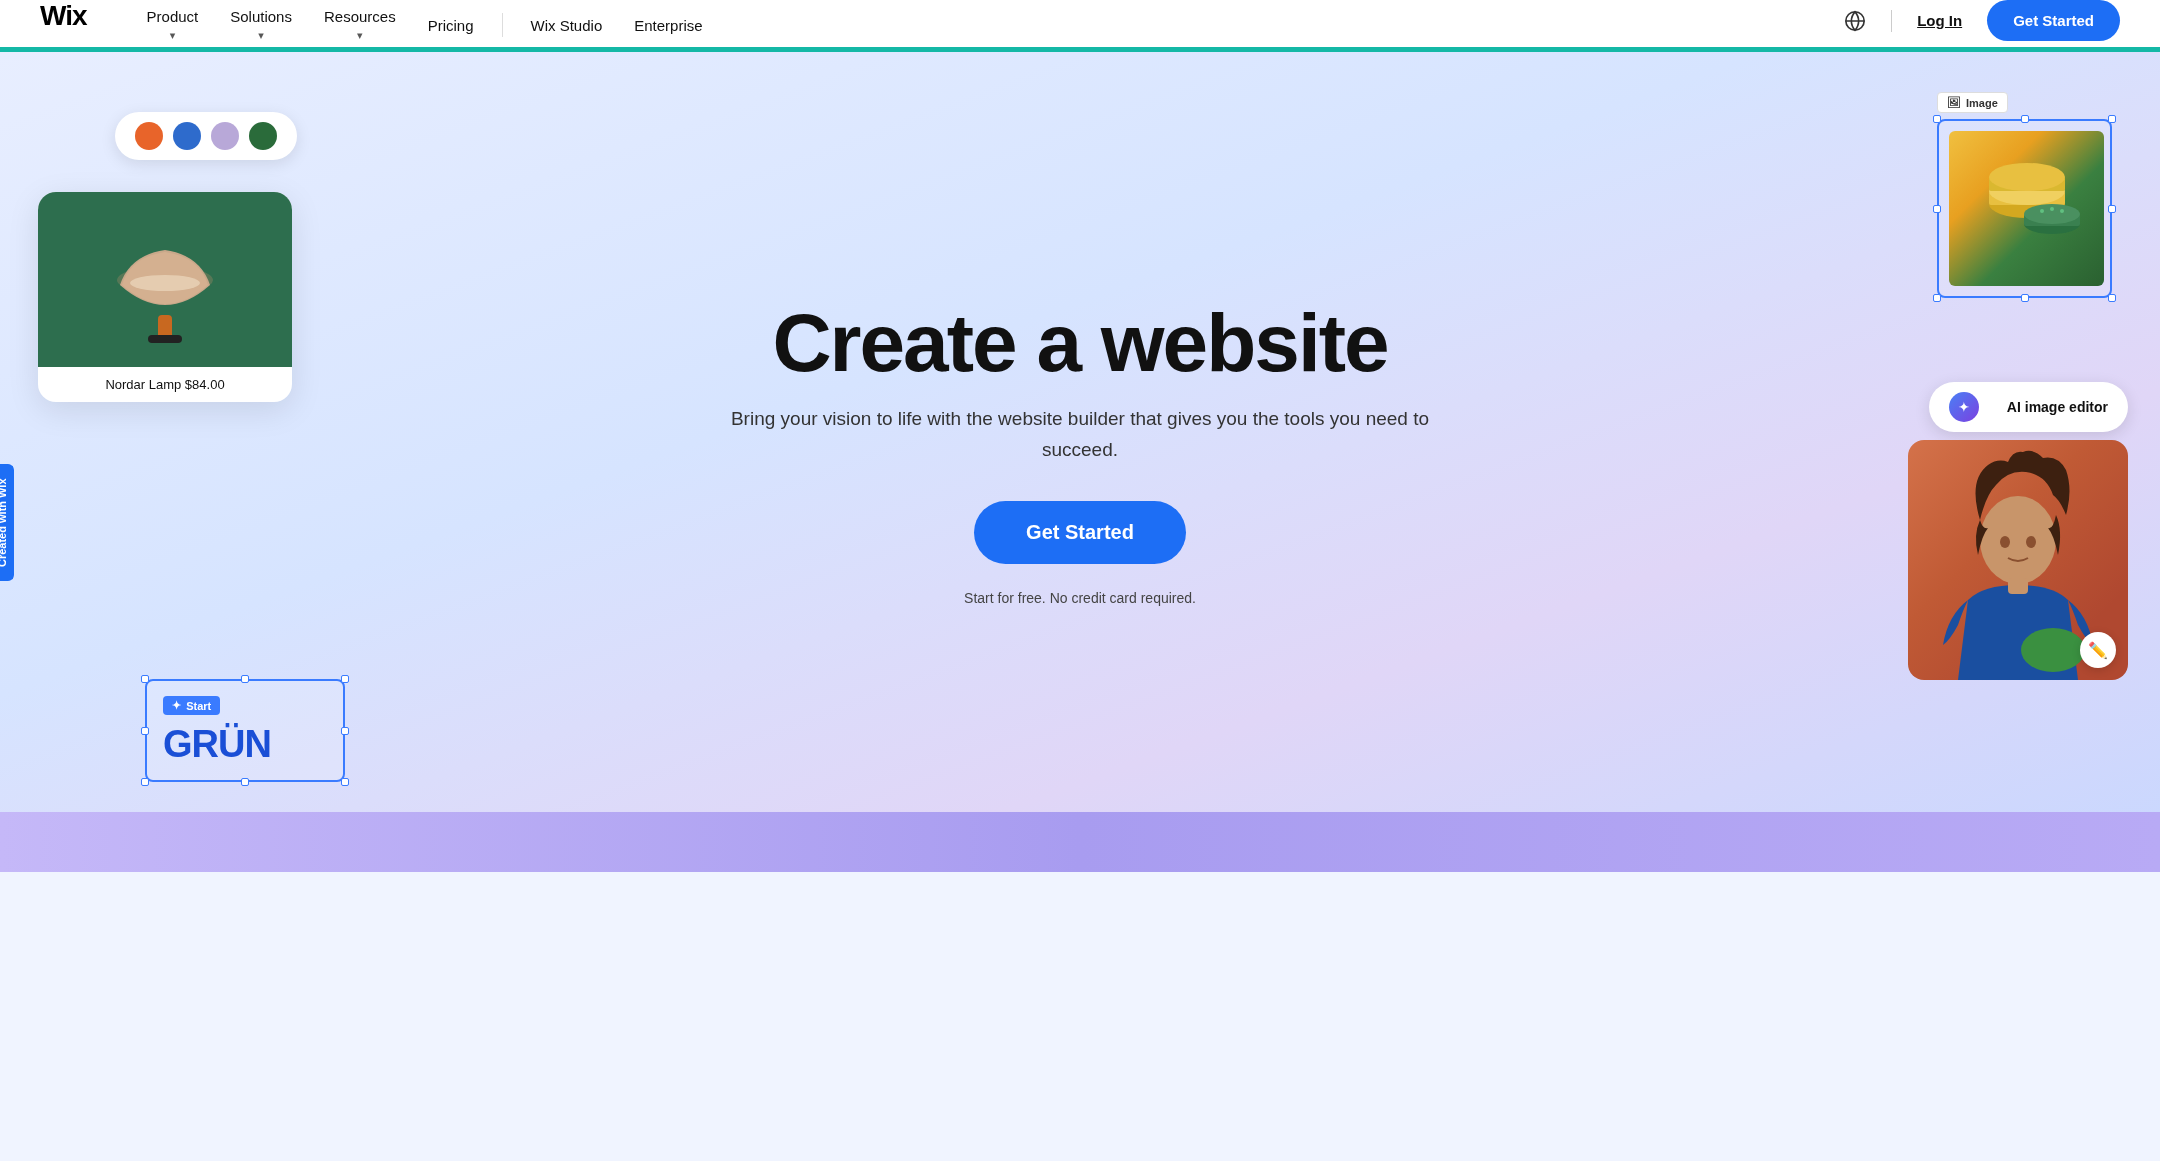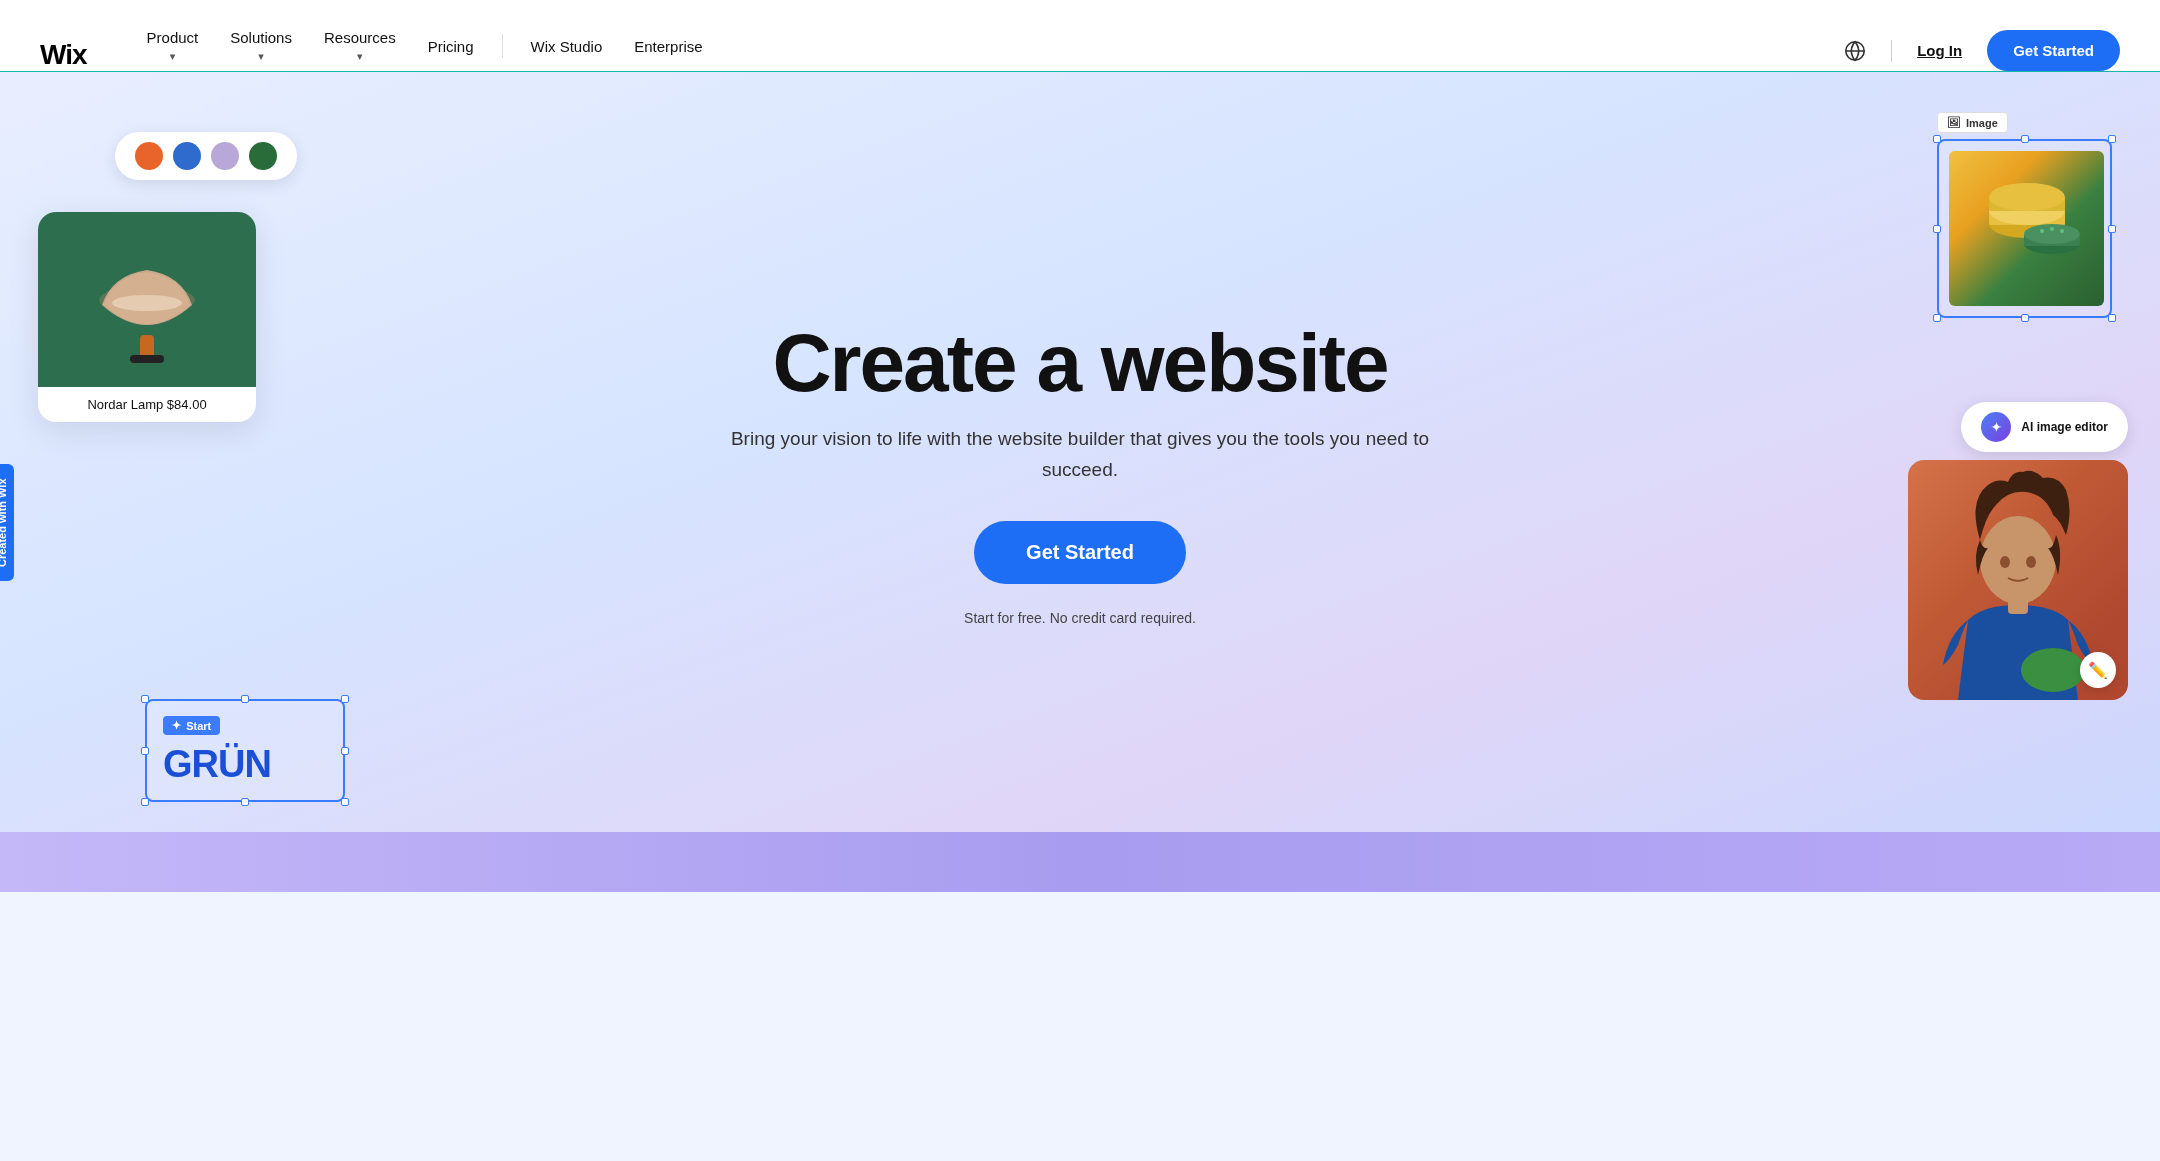--- a/index.html
+++ b/index.html
@@ -1,25 +1,25 @@
 <!DOCTYPE html>
 <html><head>
   <meta charset="utf-8">
   <style>
     * { margin: 0; padding: 0; box-sizing: border-box; }
     body { font-family: 'Helvetica Neue', Arial, sans-serif; background: #f0f4ff; overflow-x: hidden; }
 
     
     .navbar {
       display: flex;
-      align-items: flex-end;
+      align-items: flex-start;
       background: #fff;
       padding: 0 40px;
-      height: 72px;
-      border-bottom: 1px solid #14b8a6;
+      height: 52px;
+      border-bottom: 5px solid #14b8a6;
       position: relative;
       z-index: 10;
     }
     .nav-logo {
       font-size: 28px;
       font-weight: 900;
       letter-spacing: -1px;
       color: #000;
       margin-right: 48px;
       flex-shrink: 0;
@@ -100,21 +100,21 @@
       justify-content: center;
       overflow: hidden;
       padding: 60px 20px 80px;
     }
 
     
     .lamp-card {
       position: absolute;
       left: 38px;
       top: 140px;
-      width: 218px;
+      width: 254px;
       background: #fff;
       border-radius: 18px;
       box-shadow: 0 8px 32px rgba(0,0,0,0.10);
       overflow: hidden;
     }
     .lamp-image {
       width: 100%;
       height: 175px;
       background: #2d6e4e;
       display: flex;
@@ -252,23 +252,24 @@
       height: 30px;
       border-radius: 50%;
       background: linear-gradient(135deg, #4a80f5, #7b40e0);
       display: flex;
       align-items: center;
       justify-content: center;
       color: #fff;
       font-size: 14px;
     }
     .ai-text {
-      font-size: 12px;
+      font-size: 14px;
       font-weight: 600;
       color: #111;
+      margin-left: 18px;
     }
     .ai-photo {
       width: 220px;
       height: 240px;
       border-radius: 16px;
       overflow: hidden;
       position: relative;
       background: linear-gradient(135deg, #d4724a 0%, #c05a35 40%, #b04830 80%);
     }
     .edit-btn-circle {

